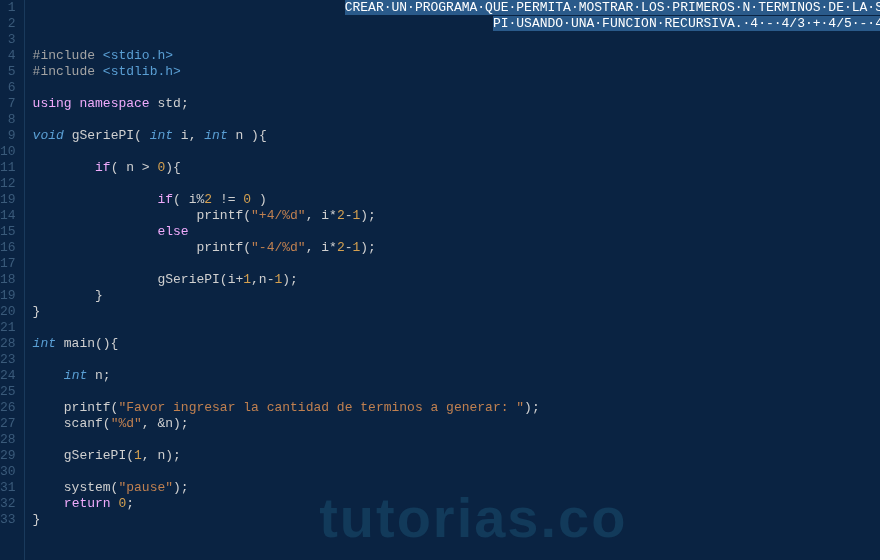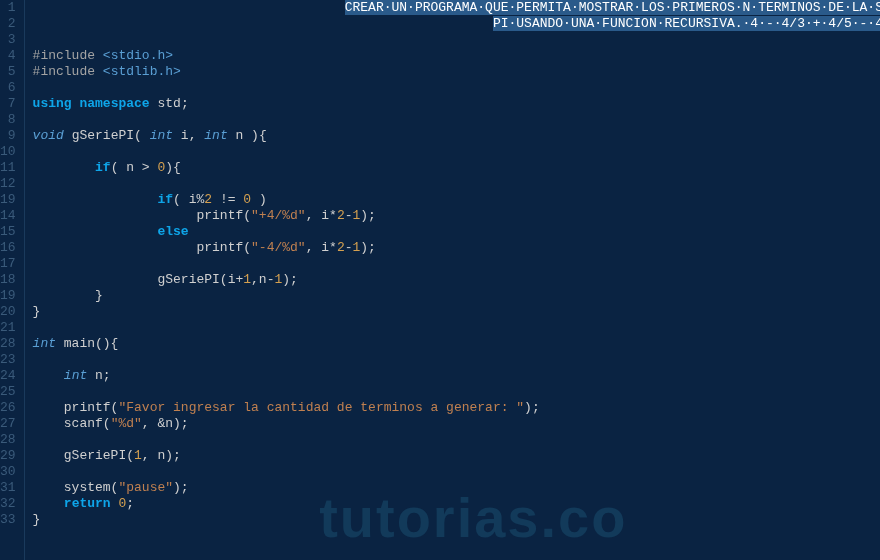--- a/index.html
+++ b/index.html
@@ -38,21 +38,21 @@
     height: 16px;
     line-height: 16px;
     white-space: pre;
     color: #d0d0d0;
   }
   .selection {
     background: #2a5a8a;
     color: #ffffff;
     padding: 0;
   }
-  .kw { color: #0ea5e9; font-weight: bold; }
+  .kw { color: #f0abfc; }
   .pp { color: #a3a3a3; }
   .hdr { color: #5a9fd4; margin-top: 22px; }
   .str { color: #c08050; }
   .num { color: #d4a050; }
   .id { color: #d0d0d0; }
   .op { color: #d0d0d0; }
   .punct { color: #d0d0d0; }
   .type { color: #5a9fd4; font-style: italic; }
   .watermark {
     position: absolute;

